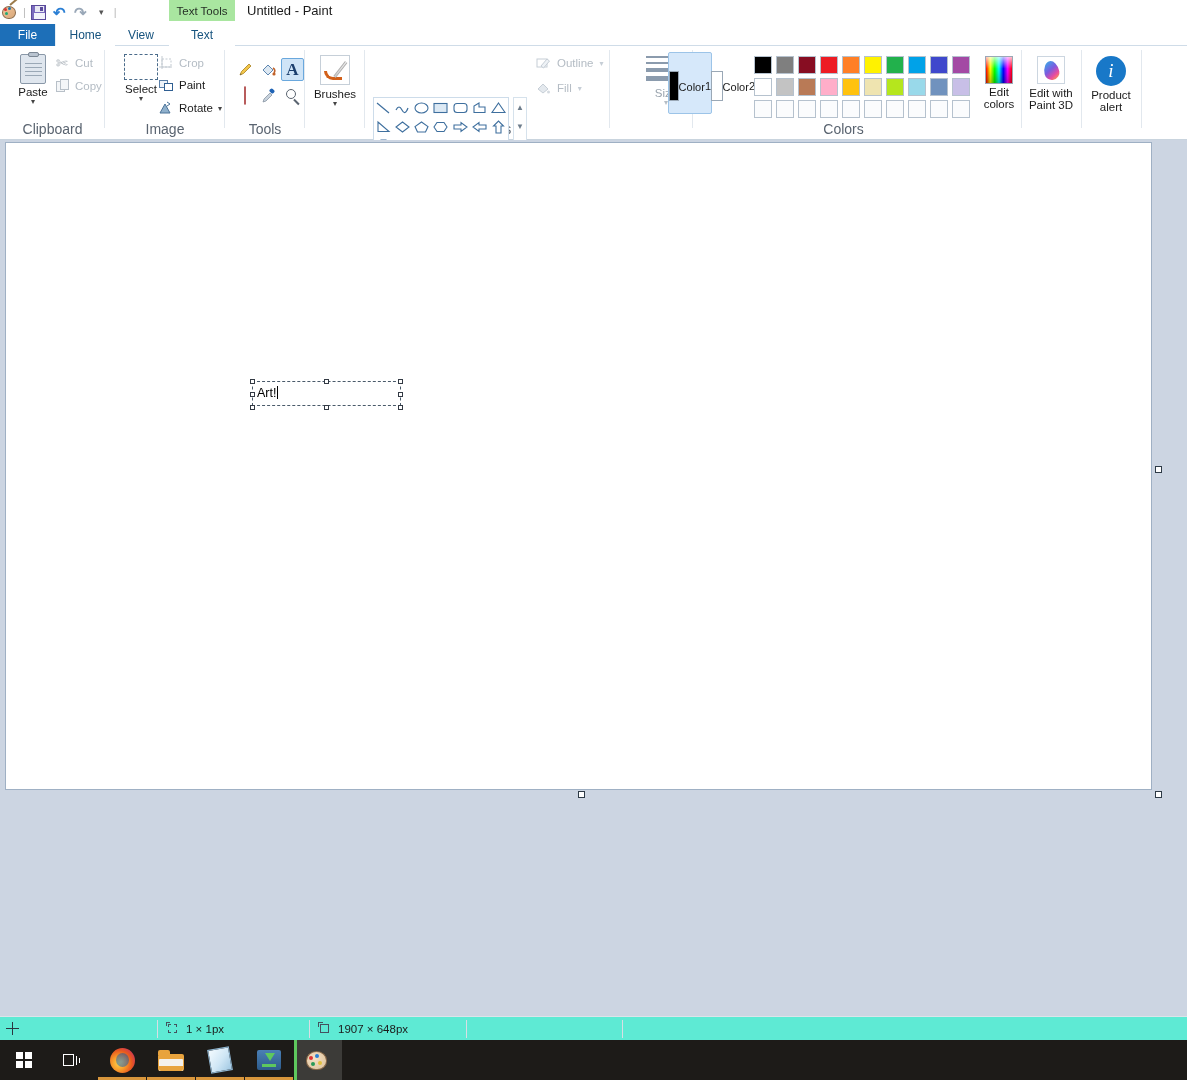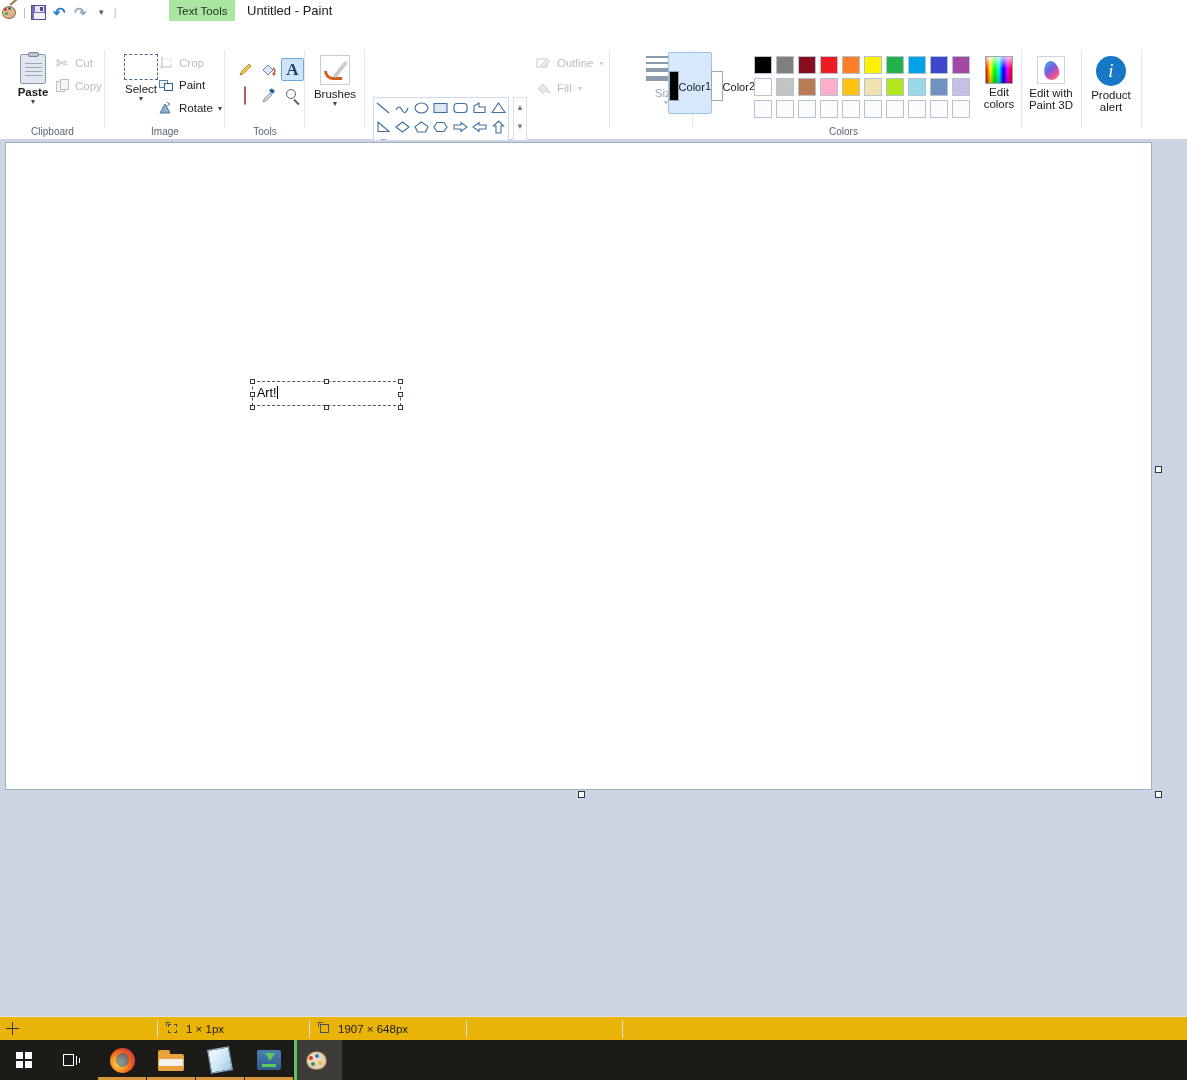--- a/index.html
+++ b/index.html
@@ -78,21 +78,21 @@
 
   
   .ribbon {
     position: absolute; left: 0; top: 46px; width: 1187px; height: 94px;
     background: #ffffff; border-bottom: 1px solid #c9d4de;
   }
   .grp { position: absolute; top: 0; height: 94px; }
   .grp .gsep { position: absolute; right: 0; top: 4px; width: 1px; height: 78px; background: #e2e8ee; }
   .glabel {
     position: absolute; bottom: 3px; left: 0; width: 100%;
-    text-align: center; font-size: 10px; color: #5a6470;
+    text-align: center; font-size: 14px; color: #5a6470;
   }
   .ritem { position: absolute; font-size: 11.5px; color: #1b1b1b; }
   .ritem.dis { color: #b4bcc4; }
   .bigbtn {
     position: absolute; display: flex; flex-direction: column;
     align-items: center; font-size: 11.5px; color: #1b1b1b;
   }
   .bigcaret { font-size: 8px; color: #444; line-height: 7px; }
 
   
@@ -247,21 +247,21 @@
     vertical-align: -2px; margin-left: 1px;
   }
   .tb-handle {
     position: absolute; width: 5px; height: 5px;
     background: #ffffff; border: 1px solid #333a44;
   }
 
   
   .statusbar {
     position: absolute; left: 0; top: 1016px; width: 1187px; height: 24px;
-    background: #eab308; border-top: 1px solid #dde3e9;
+    background: #5eead4; border-top: 1px solid #dde3e9;
     display: flex; align-items: center;
   }
   .sb-cell { position: relative; height: 24px; display: flex; align-items: center; font-size: 11.5px; color: #1b1b1b; }
   .sb-div { position: absolute; top: 3px; width: 1px; height: 18px; background: #d8dee4; }
   .sb-ico { position: relative; width: 14px; height: 13px; margin-right: 6px; }
   .sb-ico .o1 { position:absolute; left:2px; top:2px; width:9px; height:9px; border:1px dashed #44525f; }
   .sb-ico .o2 { position:absolute; left:0px; top:0px; width:4px; height:4px; border-left:1.4px solid #44525f; border-top:1.4px solid #44525f; }
   .sb-ico2 { position: relative; width: 14px; height: 13px; margin-right: 6px; }
   .sb-ico2 .b1 { position:absolute; left:2px; top:2px; width:9px; height:9px; border:1.2px solid #44525f; }
   .sb-ico2 .b2 { position:absolute; left:0px; top:0px; width:5px; height:5px; border-left:1.4px solid #44525f; border-top:1.4px solid #44525f; }
@@ -343,33 +343,40 @@
     <div class="qat-ico">
           <span class="qat-caret">▾</span>
         </div>
     <span class="qat-sep">|</span>
   </div>
 
   <div class="ctx-tab">Text Tools</div>
   <div class="doc-title">Untitled - Paint</div>
 </div>
 
+<div class="tabstrip">
+  <div class="ctxunder"></div>
+  <div class="tab file">File</div>
+  <div class="tab home">Home</div>
+  <div class="tab view">View</div>
+  <div class="tab text">Text</div>
+</div>
 
 <div class="ribbon">
 
   <div class="grp" style="left:0; width:105px;">
     <div class="bigbtn" style="left:12px; top:8px; width:42px;">
       <div class="clip-ico">
         <div class="clip-top"></div>
         <div class="ln" style="top:8px;"></div>
             <div class="ln" style="top:12px;"></div>
         <div class="ln" style="top:16px;"></div>
             <div class="ln" style="top:20px;"></div>
       </div>
-      <span style="margin-top:2px;font-weight:bold;">Paste</span>
+      <span style="margin-top:2px;">Paste</span>
       <span class="bigcaret">▾</span>
     </div>
 
     <div class="ritem dis" style="left:56px; top:10px; display:flex; align-items:center; gap:5px;">
       <span class="cut-ico">✄</span>
       <span>Cut</span>
     </div>
     <div class="ritem dis" style="left:56px; top:33px; display:flex; align-items:center; gap:5px;">
       <span class="copy-ico">
         <i style="left:0;top:2px;width:9px;height:11px;"></i>

